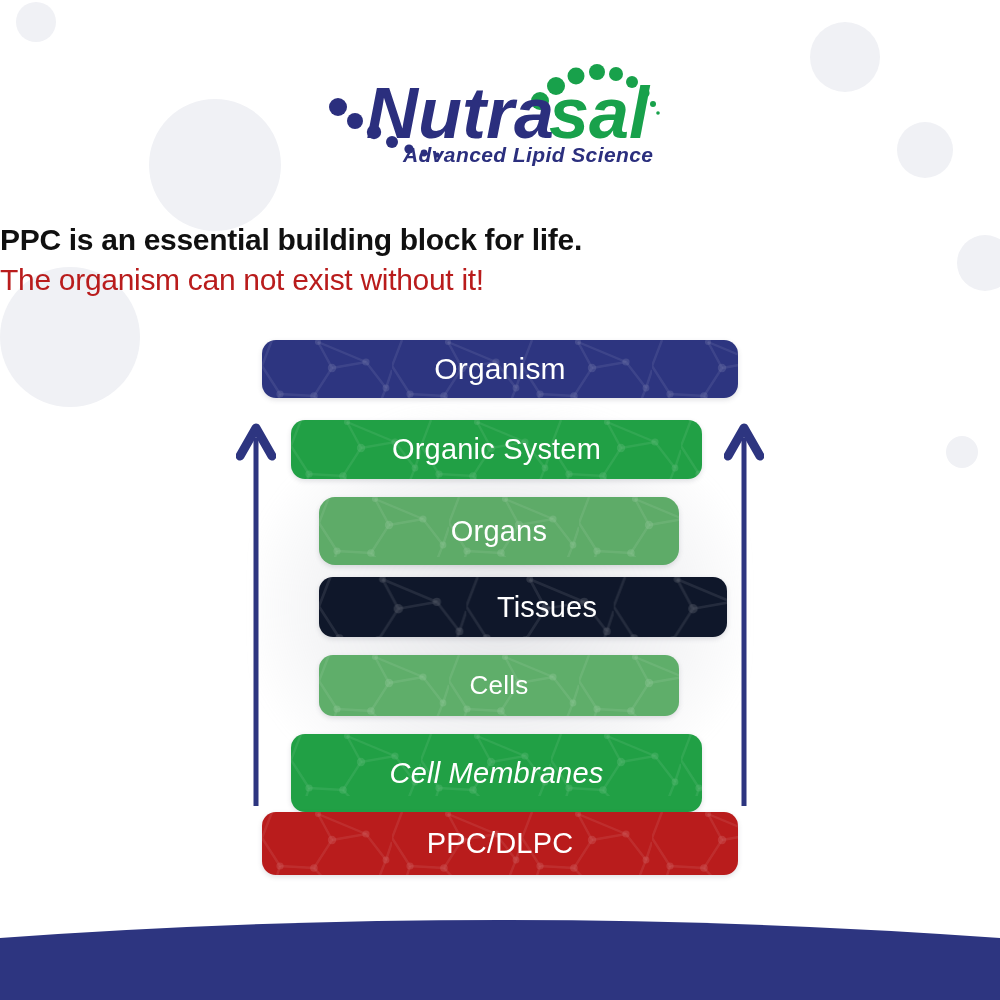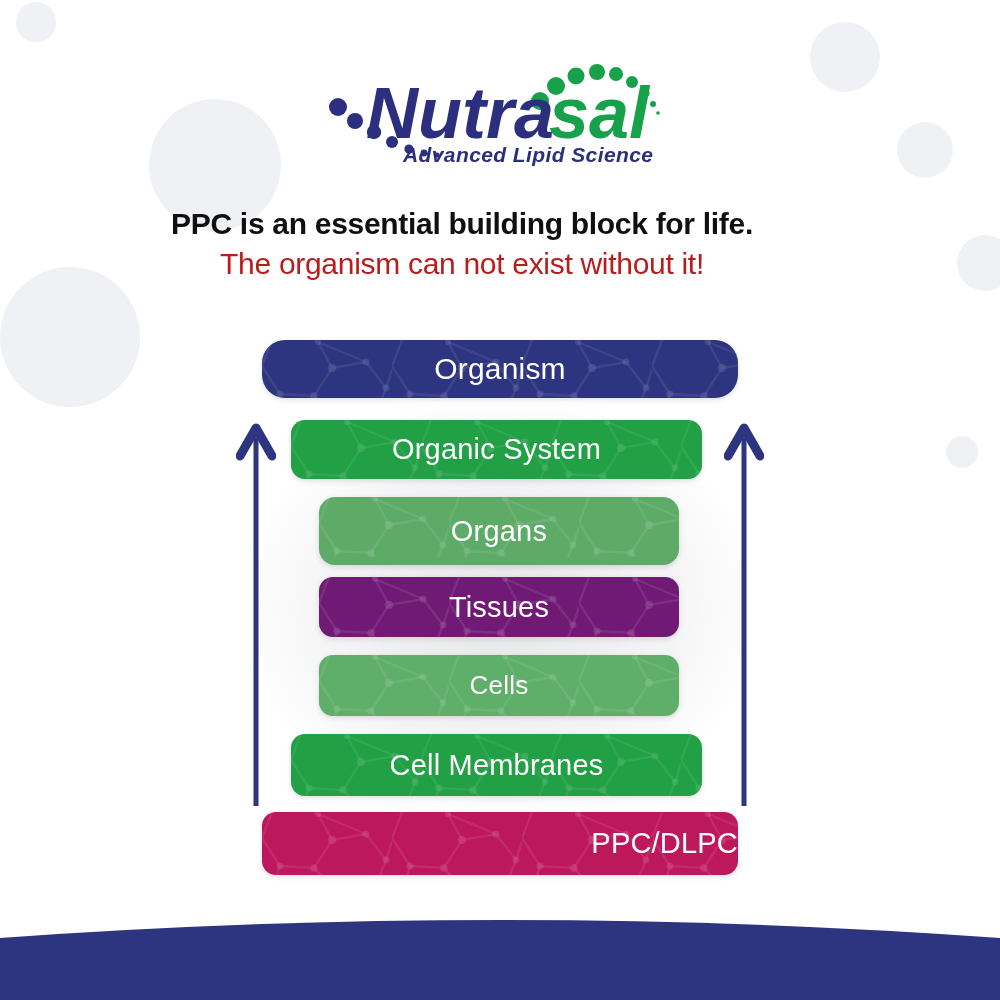--- a/index.html
+++ b/index.html
@@ -37,23 +37,23 @@
     top: 38px;
     width: 360px;
     height: 130px;
   }
   #logo svg { display: block; }
 
   
   .headline-block {
     position: absolute;
     left: 0;
-    top: 204px;
+    top: 220px;
     width: 924px;
-    text-align: center;
+    text-align: left;
   }
   .headline-1 {
     font-family: "Liberation Sans", sans-serif;
     font-size: 30px;
     font-weight: bold;
     color: #101010;
     letter-spacing: -0.3px;
     line-height: 40px;
     white-space: nowrap;
   }
@@ -110,21 +110,21 @@
     letter-spacing: 0.2px;
     white-space: nowrap;
   }
 
   
   #bar-organism       { left: 62px;  top: 10px;  width: 476px; height: 58px; }
   #bar-organic-system { left: 91px;  top: 90px;  width: 411px; height: 59px; }
   #bar-organs         { left: 119px; top: 167px; width: 360px; height: 68px; border-radius: 16px; }
   #bar-tissues        { left: 119px; top: 247px; width: 360px; height: 60px; }
   #bar-cells          { left: 119px; top: 325px; width: 360px; height: 61px; }
-  #bar-cell-membranes { left: 91px;  top: 404px; width: 411px; height: 62px; }
+  #bar-cell-membranes { left: 91px;  top: 404px; width: 411px; height: 78px; font-style: italic; }
   #bar-ppc-dlpc       { left: 62px;  top: 482px; width: 476px; height: 63px; }
 
   #bar-organism .bar-label       { font-size: 30px; }
   #bar-organic-system .bar-label { font-size: 29px; text-align: center; }
   #bar-organs .bar-label         { font-size: 29px; }
   #bar-tissues .bar-label        { font-size: 29px; }
   #bar-cells .bar-label          { font-size: 26px; }
   #bar-cell-membranes .bar-label { font-size: 29px; }
   #bar-ppc-dlpc .bar-label       { font-size: 29px; }
 
@@ -224,63 +224,63 @@
             <circle cx="78" cy="84" r="3.8"></circle>
             <circle cx="30" cy="112" r="3.2"></circle>
             <circle cx="8" cy="86" r="3"></circle>
             <circle cx="112" cy="78" r="3"></circle>
             <circle cx="56" cy="2" r="3"></circle>
           </g>
         </pattern>
       </defs>
     </svg>
 
-    <div class="bar" id="bar-organism" style="background:#2d3580;border-radius:23px;">
+    <div class="bar" id="bar-organism" style="background:#2d3580;">
       <svg class="mesh" preserveAspectRatio="none" viewBox="0 0 476 58">
           <rect width="476" height="58" fill="url(#mesh-pattern)" opacity="0.5"></rect>
         </svg>
       <span class="bar-label">Organism</span>
     </div>
 
     <div class="bar" id="bar-organic-system" style="background:#21a045;">
       <svg class="mesh" preserveAspectRatio="none" viewBox="0 0 411 59">
           <rect width="411" height="59" fill="url(#mesh-pattern)" opacity="0.45"></rect>
         </svg>
       <span class="bar-label">Organic System</span>
     </div>
 
     <div class="bar" id="bar-organs" style="background:#5eab68;">
       <svg class="mesh" preserveAspectRatio="none" viewBox="0 0 360 60">
           <rect width="360" height="60" fill="url(#mesh-pattern)" opacity="0.5"></rect>
         </svg>
       <span class="bar-label">Organs</span>
     </div>
 
-    <div class="bar" id="bar-tissues" style="background:#701a75;">
+    <div class="bar" id="bar-tissues" style="background:#0f172a;padding-left:48px;">
       <svg class="mesh" preserveAspectRatio="none" viewBox="0 0 360 60">
           <rect width="360" height="60" fill="url(#mesh-pattern)" opacity="0.55"></rect>
         </svg>
       <span class="bar-label">Tissues</span>
     </div>
 
     <div class="bar" id="bar-cells" style="background:#5fae6a;">
       <svg class="mesh" preserveAspectRatio="none" viewBox="0 0 360 61">
           <rect width="360" height="61" fill="url(#mesh-pattern)" opacity="0.5"></rect>
         </svg>
       <span class="bar-label">Cells</span>
     </div>
 
     <div class="bar" id="bar-cell-membranes" style="background:#21a045;">
       <svg class="mesh" preserveAspectRatio="none" viewBox="0 0 411 62">
           <rect width="411" height="62" fill="url(#mesh-pattern)" opacity="0.45"></rect>
         </svg>
       <span class="bar-label">Cell Membranes</span>
     </div>
 
-    <div class="bar" id="bar-ppc-dlpc" style="background:#be185d;justify-content:flex-end;">
+    <div class="bar" id="bar-ppc-dlpc" style="background:#b91c1c;">
       <svg class="mesh" preserveAspectRatio="none" viewBox="0 0 476 63">
           <rect width="476" height="63" fill="url(#mesh-pattern)" opacity="0.5"></rect>
         </svg>
       <span class="bar-label">PPC/DLPC</span>
     </div>
 
     <div class="arrow" id="arrow-left">
       <svg viewBox="0 0 40 388" width="40" height="388" xmlns="http://www.w3.org/2000/svg">
         <line x1="20" y1="388" x2="20" y2="22" stroke="#2d3580" stroke-width="5" stroke-linecap="round"></line>
         <path d="M 4 38 L 20 10 L 36 38" fill="none" stroke="#2d3580" stroke-width="9" stroke-linecap="round" stroke-linejoin="round"></path>

